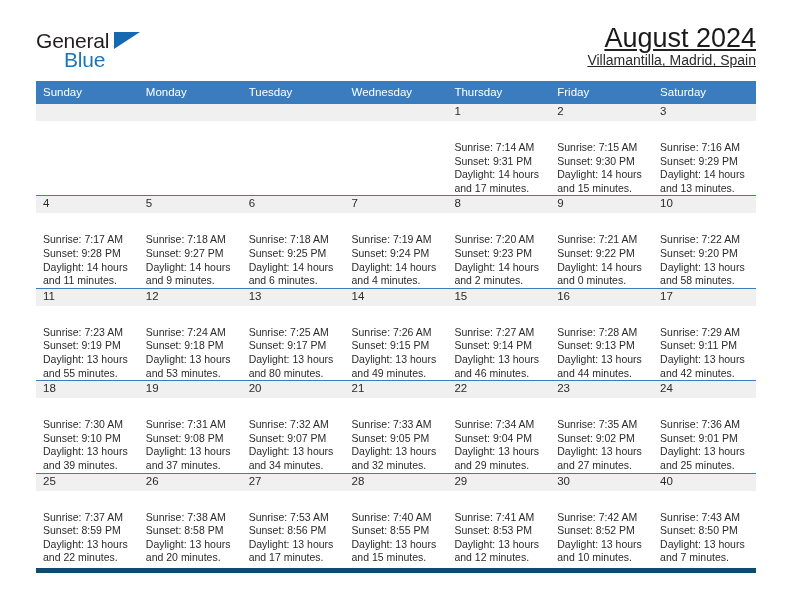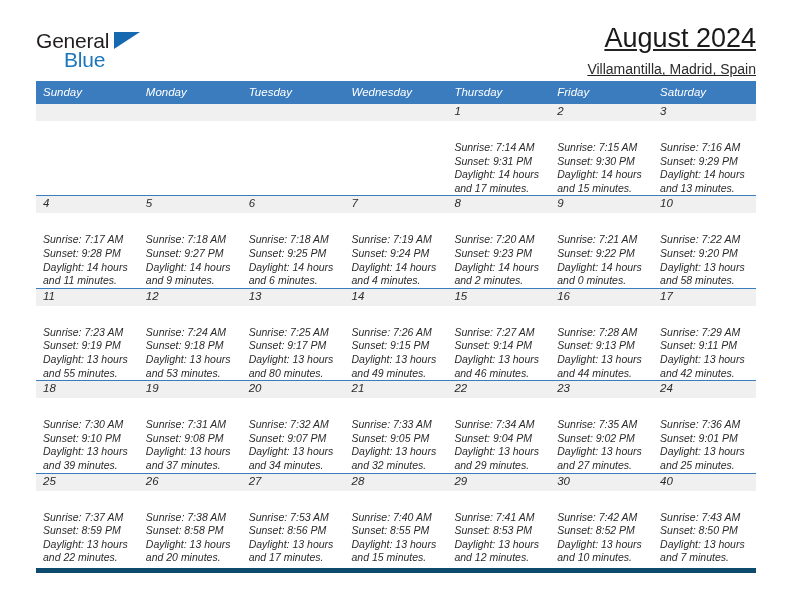--- a/index.html
+++ b/index.html
@@ -72,31 +72,29 @@
   .cal-title {
     font-size: 27px;
     font-weight: normal;
     color: #1a1a1a;
     line-height: 1.05;
     white-space: nowrap;
   }
   .cal-subtitle {
     font-size: 14px;
     color: #2b2b2b;
-    margin-top: 9px;
     white-space: nowrap;
   }
 
   
   .calendar {
     margin-top: 9px;
     width: 720px;
     border-collapse: collapse;
     table-layout: fixed;
-    font-style: italic;
   }
   .calendar th {
     background: #3a7cbe;
     color: #ffffff;
     font-size: 11.5px;
     font-weight: normal;
     text-align: left;
     padding: 5px 0 5px 7px;
     height: 19px;
     box-sizing: border-box;

